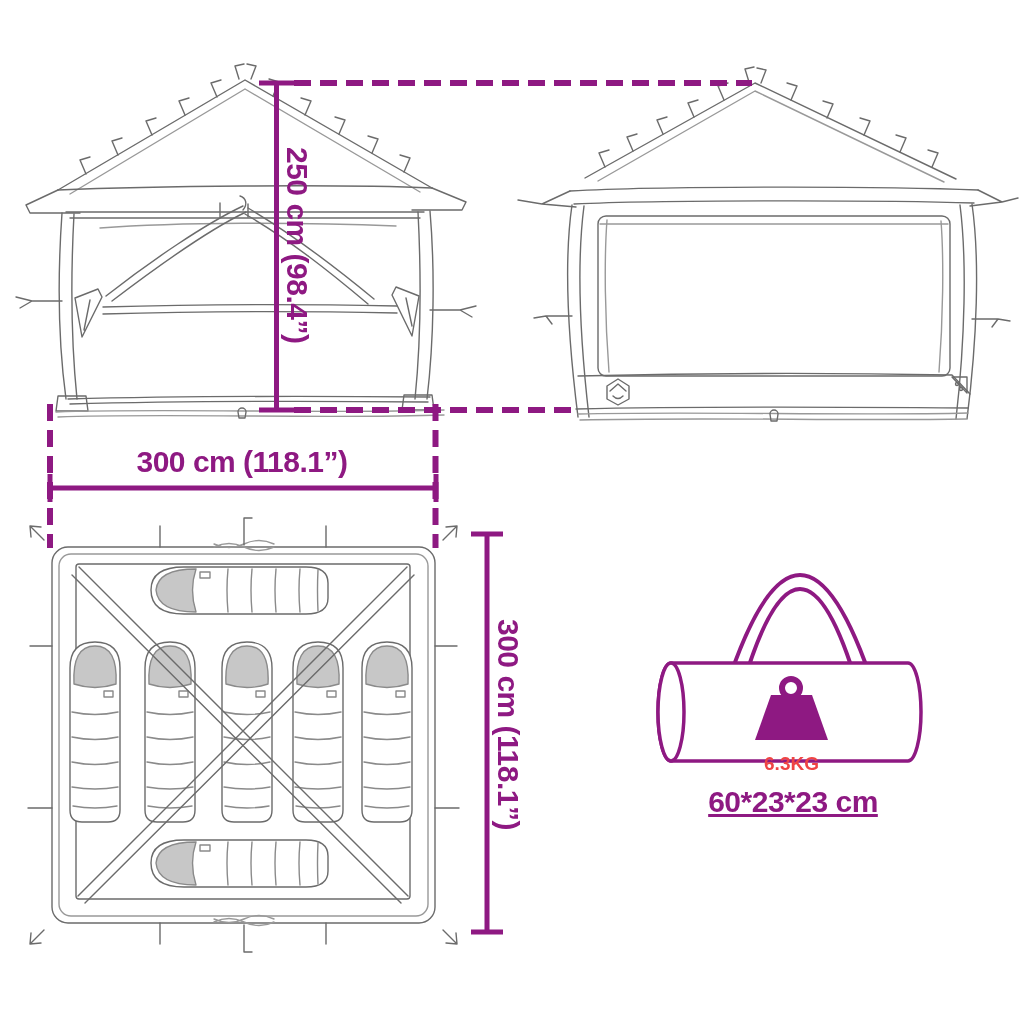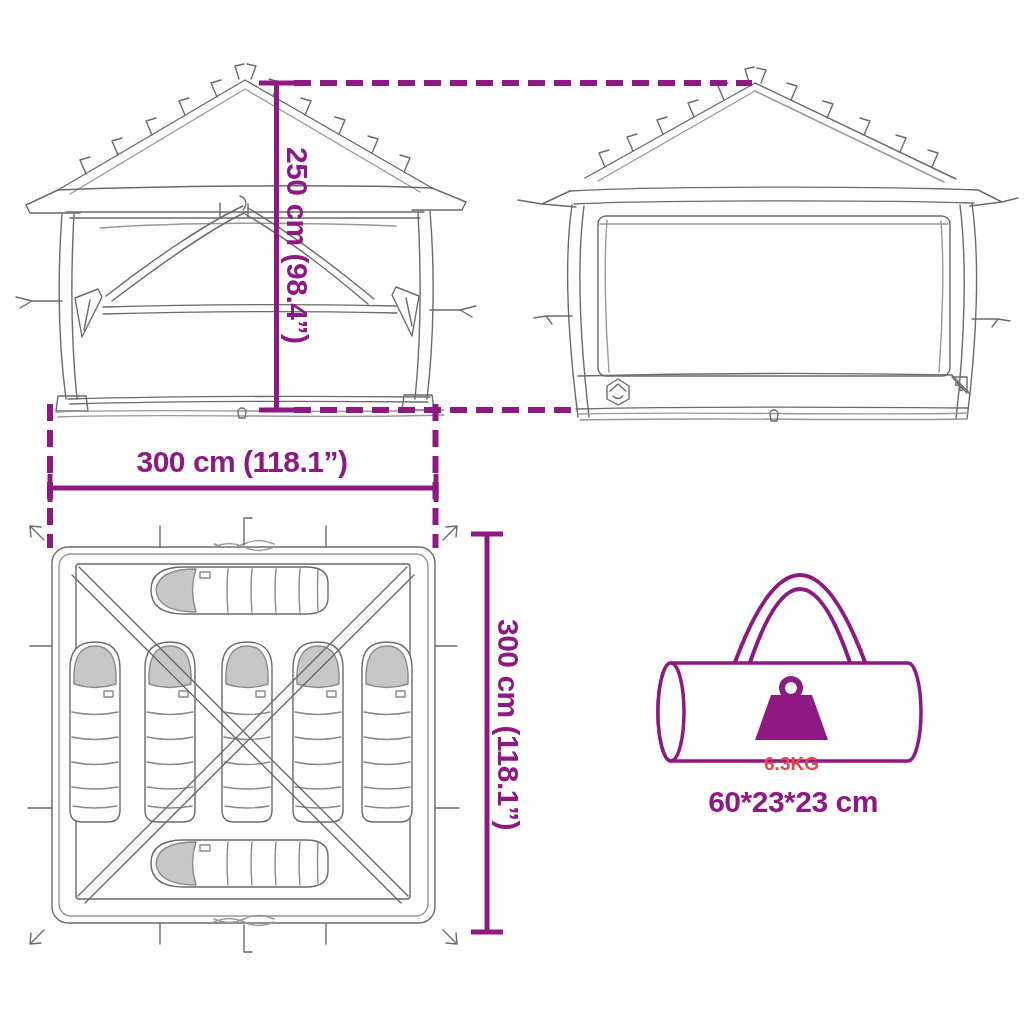--- a/index.html
+++ b/index.html
@@ -5,21 +5,21 @@
   html,body{margin:0;padding:0;background:#ffffff;}
   .canvas{position:relative;width:1024px;height:1024px;background:#ffffff;
           font-family:"Liberation Sans",sans-serif;overflow:hidden;}
   .canvas svg{position:absolute;left:0;top:0;}
   .label{position:absolute;color:#8E1982;font-weight:bold;line-height:1;
          white-space:nowrap;letter-spacing:-0.5px;}
   .label.vert{writing-mode:vertical-rl;}
   #height-label{left:282px;top:147px;font-size:30px;}
   #width-label{left:90px;top:447px;width:304px;text-align:center;font-size:30px;}
   #depth-label{left:493px;top:619px;font-size:30px;}
-  #bag-size-label{left:670px;top:787px;width:246px;text-align:center;font-size:30px;}
+  #bag-size-label{left:670px;top:787px;width:246px;text-align:center;font-size:30px;text-decoration:underline;}
   #weight-label{left:756px;top:706px;width:71px;text-align:center;font-size:19px;
                 color:#ef4444;letter-spacing:0;margin-top:48px;}
 </style>
 </head>
 <body>
 
 <div class="canvas">
 
 <svg width="1024" height="1024" viewBox="0 0 1024 1024">
 

